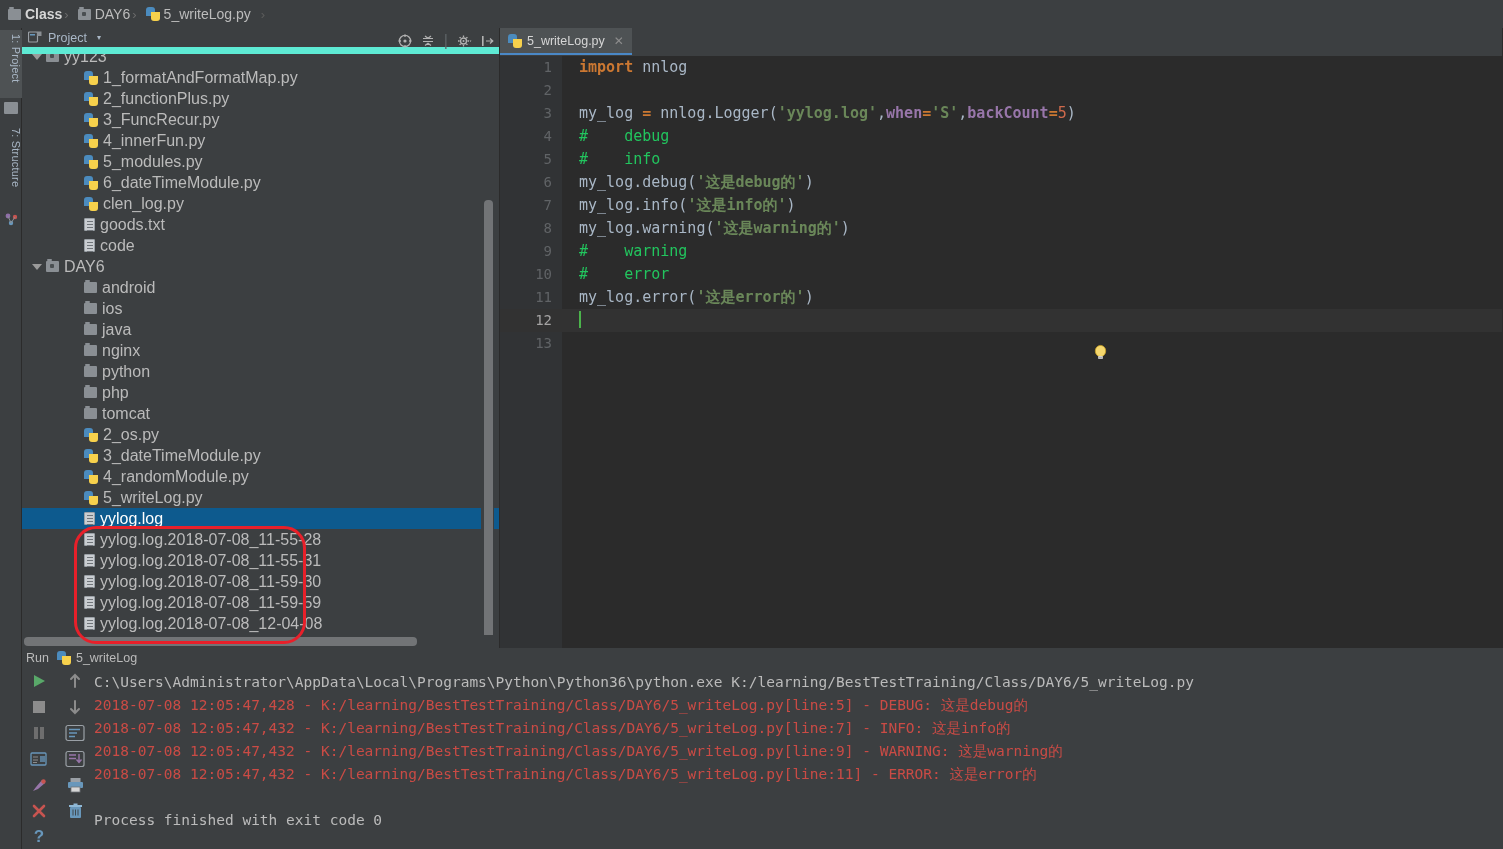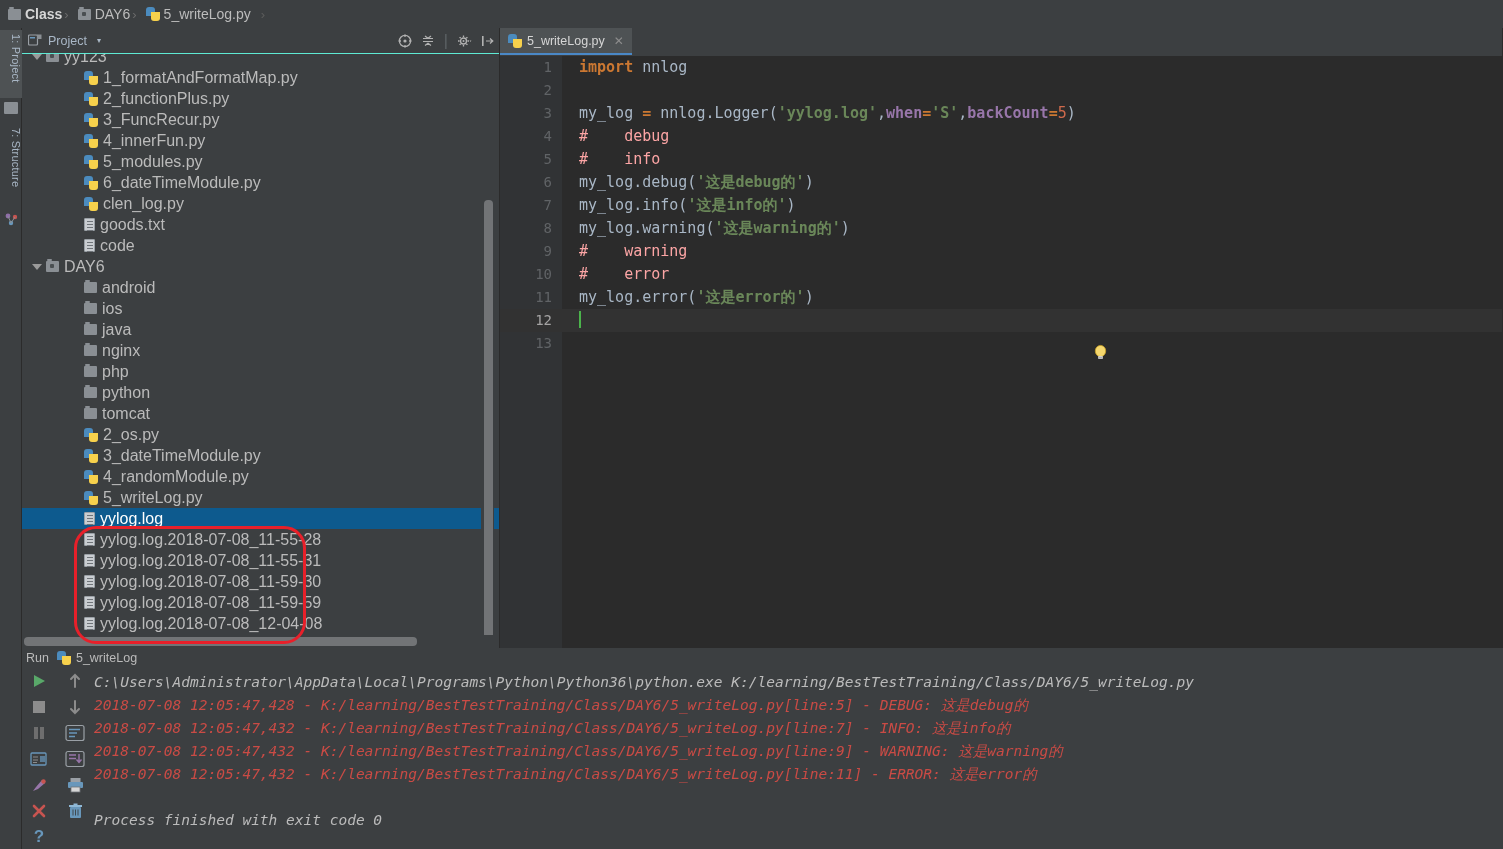--- a/index.html
+++ b/index.html
@@ -46,21 +46,21 @@
     padding:4px 0; white-space:nowrap; letter-spacing:.2px;
   }
   .vtab.sel{ background:#4e5254; }
 
   
   .project-panel{
     position:absolute;left:22px;top:28px;width:478px;height:620px;background:#3c3f41;
   }
   .pp-header{
     position:relative;height:26px;background:#3c3f41;display:flex;align-items:center;
-    padding:0 6px;border-bottom:1px solid #5eead4;
+    padding:0 6px;border-bottom:7px solid #5eead4;
   }
   .pp-title{color:#a9b7c6;font-size:12.5px;margin-left:6px;}
   .pp-caret{margin-left:10px;color:#a9b7c6;font-size:8px;}
   .pp-tools{position:absolute;right:6px;top:0;height:26px;display:flex;align-items:center;gap:9px;}
   .pp-tools svg{display:block;}
 
   .tree{
     position:absolute;left:0;top:26px;width:478px;height:588px;
     overflow:hidden;background:#3c3f41;
   }
@@ -109,21 +109,21 @@
   .gutter-line{
     height:23px;line-height:23px;text-align:right;padding-right:10px;
     color:#606366;font-size:14px;font-family:"DejaVu Sans Mono", monospace;
   }
   .gutter-line.cur{background:#323232;color:#a4a3a3;}
   .codelines{position:absolute;left:62px;top:0;right:0;height:592px;}
   .cline{height:23px;line-height:23px;padding-left:17px;white-space:pre;color:#a9b7c6;}
   .cline.cur{background:#323232;}
   .kw{color:#cc7832;font-weight:bold;}
   .str{color:#6a8759;font-weight:bold;}
-  .cmt{color:#fca5a5;}
+  .cmt{color:#22c55e;}
   .param{color:#9876aa;font-weight:bold;}
   .num{color:#cf6a4c;}
   .fn{color:#a9b7c6;}
   .cursor{
     display:inline-block;width:2px;height:17px;background:#4bb34b;
     vertical-align:-3px;
   }
   .bulb{
     position:absolute;left:592px;top:288px;width:17px;height:17px;z-index:5;
   }
@@ -136,21 +136,21 @@
     font-size:12.5px;color:#bbbbbb;background:#3c3f41;
   }
   .run-toolbar-left{position:absolute;left:4px;top:20px;width:28px;height:181px;}
   .run-toolbar-mid{position:absolute;left:40px;top:20px;width:28px;height:181px;}
   .rbtn{width:26px;height:26px;display:flex;align-items:center;justify-content:center;}
   .console{
     position:absolute;left:72px;top:20px;right:0;height:181px;background:#3c3f41;
     font-family:"DejaVu Sans Mono", monospace;font-size:14.5px;overflow:hidden;
     padding-top:3px;
   }
-  .conline{height:23px;line-height:23px;white-space:pre;color:#bbbbbb;padding-left:0px;font-style:italic;}
+  .conline{height:23px;line-height:23px;white-space:pre;color:#bbbbbb;padding-left:0px;}
   .conline.err{color:#ca4b45;}
 </style>
 </head>
 <body>
 
 <div id="app">
 
   <div class="breadcrumb">
     <div class="crumb bold">
       <span class="ic folder-ic"></span>
@@ -288,26 +288,26 @@
           <span class="tlabel">java</span>
         </div>
         <div class="trow">
           <span style="display: inline-block; width: 62px;"></span>
           <span class="ic folder-ic"></span>
           <span class="tlabel">nginx</span>
         </div>
         <div class="trow">
           <span style="display: inline-block; width: 62px;"></span>
           <span class="ic folder-ic"></span>
+          <span class="tlabel">python</span>
+        </div>
+        <div class="trow">
+          <span style="display: inline-block; width: 62px;"></span>
+          <span class="ic folder-ic"></span>
           <span class="tlabel">php</span>
-        </div>
-        <div class="trow">
-          <span style="display: inline-block; width: 62px;"></span>
-          <span class="ic folder-ic"></span>
-          <span class="tlabel">python</span>
         </div>
         <div class="trow">
           <span style="display: inline-block; width: 62px;"></span>
           <span class="ic folder-ic"></span>
           <span class="tlabel">tomcat</span>
         </div>
         <div class="trow">
           <span style="display: inline-block; width: 62px;"></span>
           <span class="ic py-ic"></span>
           <span class="tlabel">2_os.py</span>

